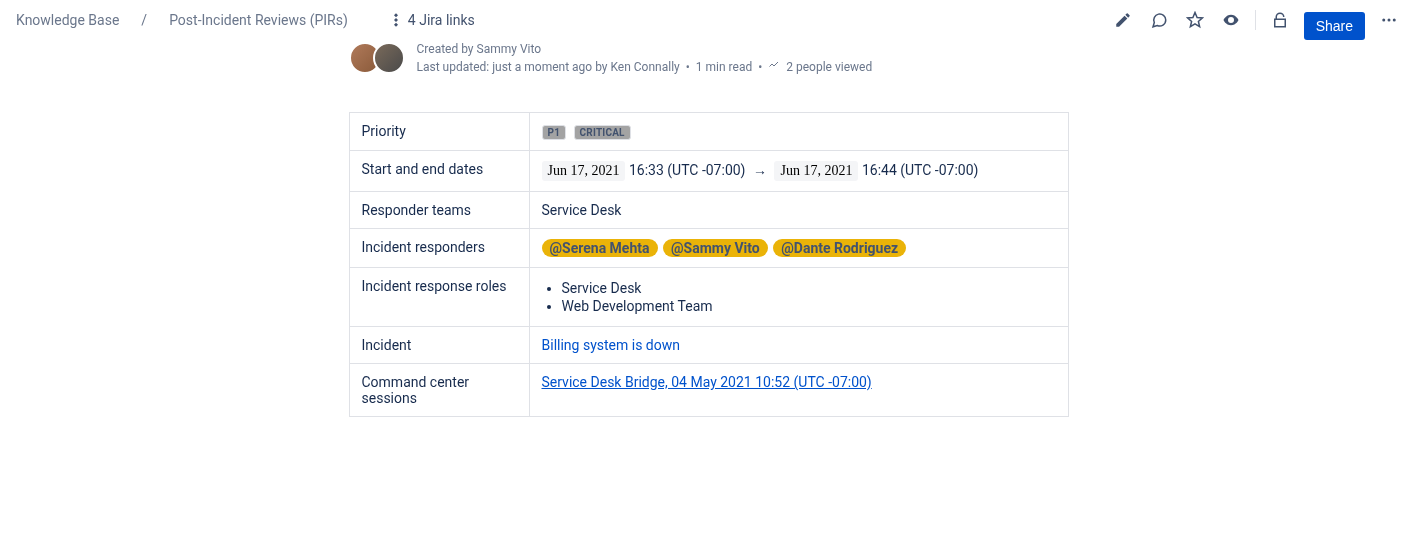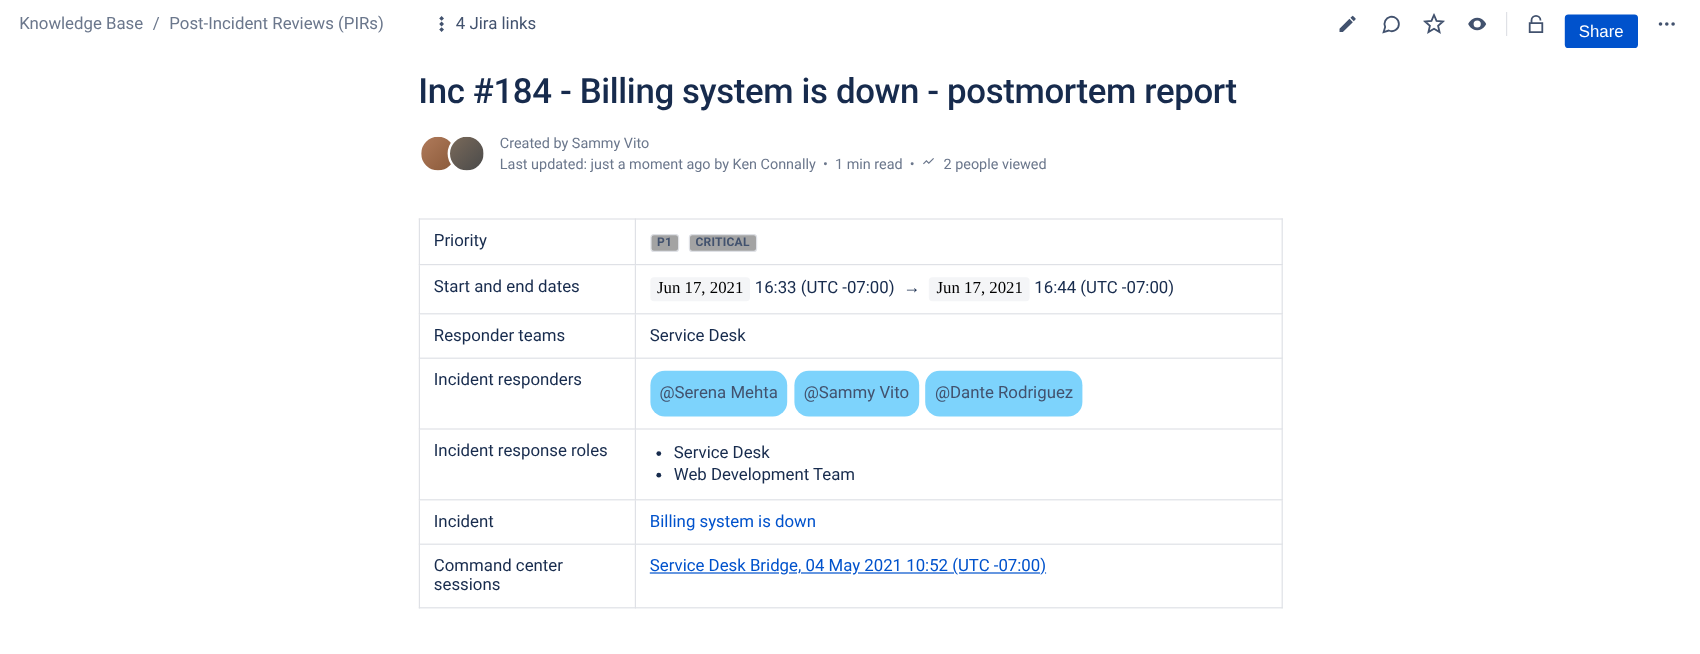--- a/index.html
+++ b/index.html
@@ -13,21 +13,21 @@
   .topbar {
     display: flex;
     align-items: center;
     justify-content: space-between;
     padding: 8px 16px;
     height: 40px;
   }
   .breadcrumb {
     display: flex;
     align-items: center;
-    gap: 8px;
+    gap: 22px;
     color: #6B778C;
     font-size: 14px;
   }
   .breadcrumb a { color: #6B778C; text-decoration: none; }
   .sep { color: #6B778C; }
   .jira-links {
     display: flex;
     align-items: center;
     gap: 4px;
     margin-left: 40px;
@@ -126,26 +126,27 @@
   .date-lozenge {
     display: inline-block;
     background: #F4F5F7;
     padding: 2px 6px;
     border-radius: 3px;
     color: #000000;
     font-family: Liberation Serif, serif;
   }
   .mention {
     display: inline-block;
-    background: #7dd3fc;
+    background: #eab308;
     color: #42526E;
     border-radius: 12px;
-    padding: 11px 8px;
+    padding: 1px 8px;
     font-size: 14px;
     margin-right: 2px;
+    font-weight: bold;
   }
   ul.roles { margin: 0; padding-left: 20px; }
   ul.roles li { margin: 2px 0; }
   .arrow { margin: 0 4px; }
   svg { display: block; }
 </style>
 </head>
 <body>
 
 <div class="topbar">
@@ -196,21 +197,20 @@
       <svg width="18" height="18" viewBox="0 0 24 24">
           <circle cx="5" cy="12" r="2" fill="currentColor"></circle>
           <circle cx="12" cy="12" r="2" fill="currentColor"></circle>
           <circle cx="19" cy="12" r="2" fill="currentColor"></circle>
         </svg>
     </span>
   </div>
 </div>
 
 <div class="content">
-  <h1 class="page-title">Inc #184 - Billing system is down - postmortem report</h1>
 
   <div class="byline">
     <div class="avatars">
       <span class="avatar" style="background:linear-gradient(135deg,#b07a5a,#8a5a3a);"></span>
       <span class="avatar" style="background:linear-gradient(135deg,#7a6a5a,#4a4a4a);"></span>
     </div>
     <div class="meta">
       <div>
         <span>Created by </span><span>Sammy Vito</span>
       </div>

